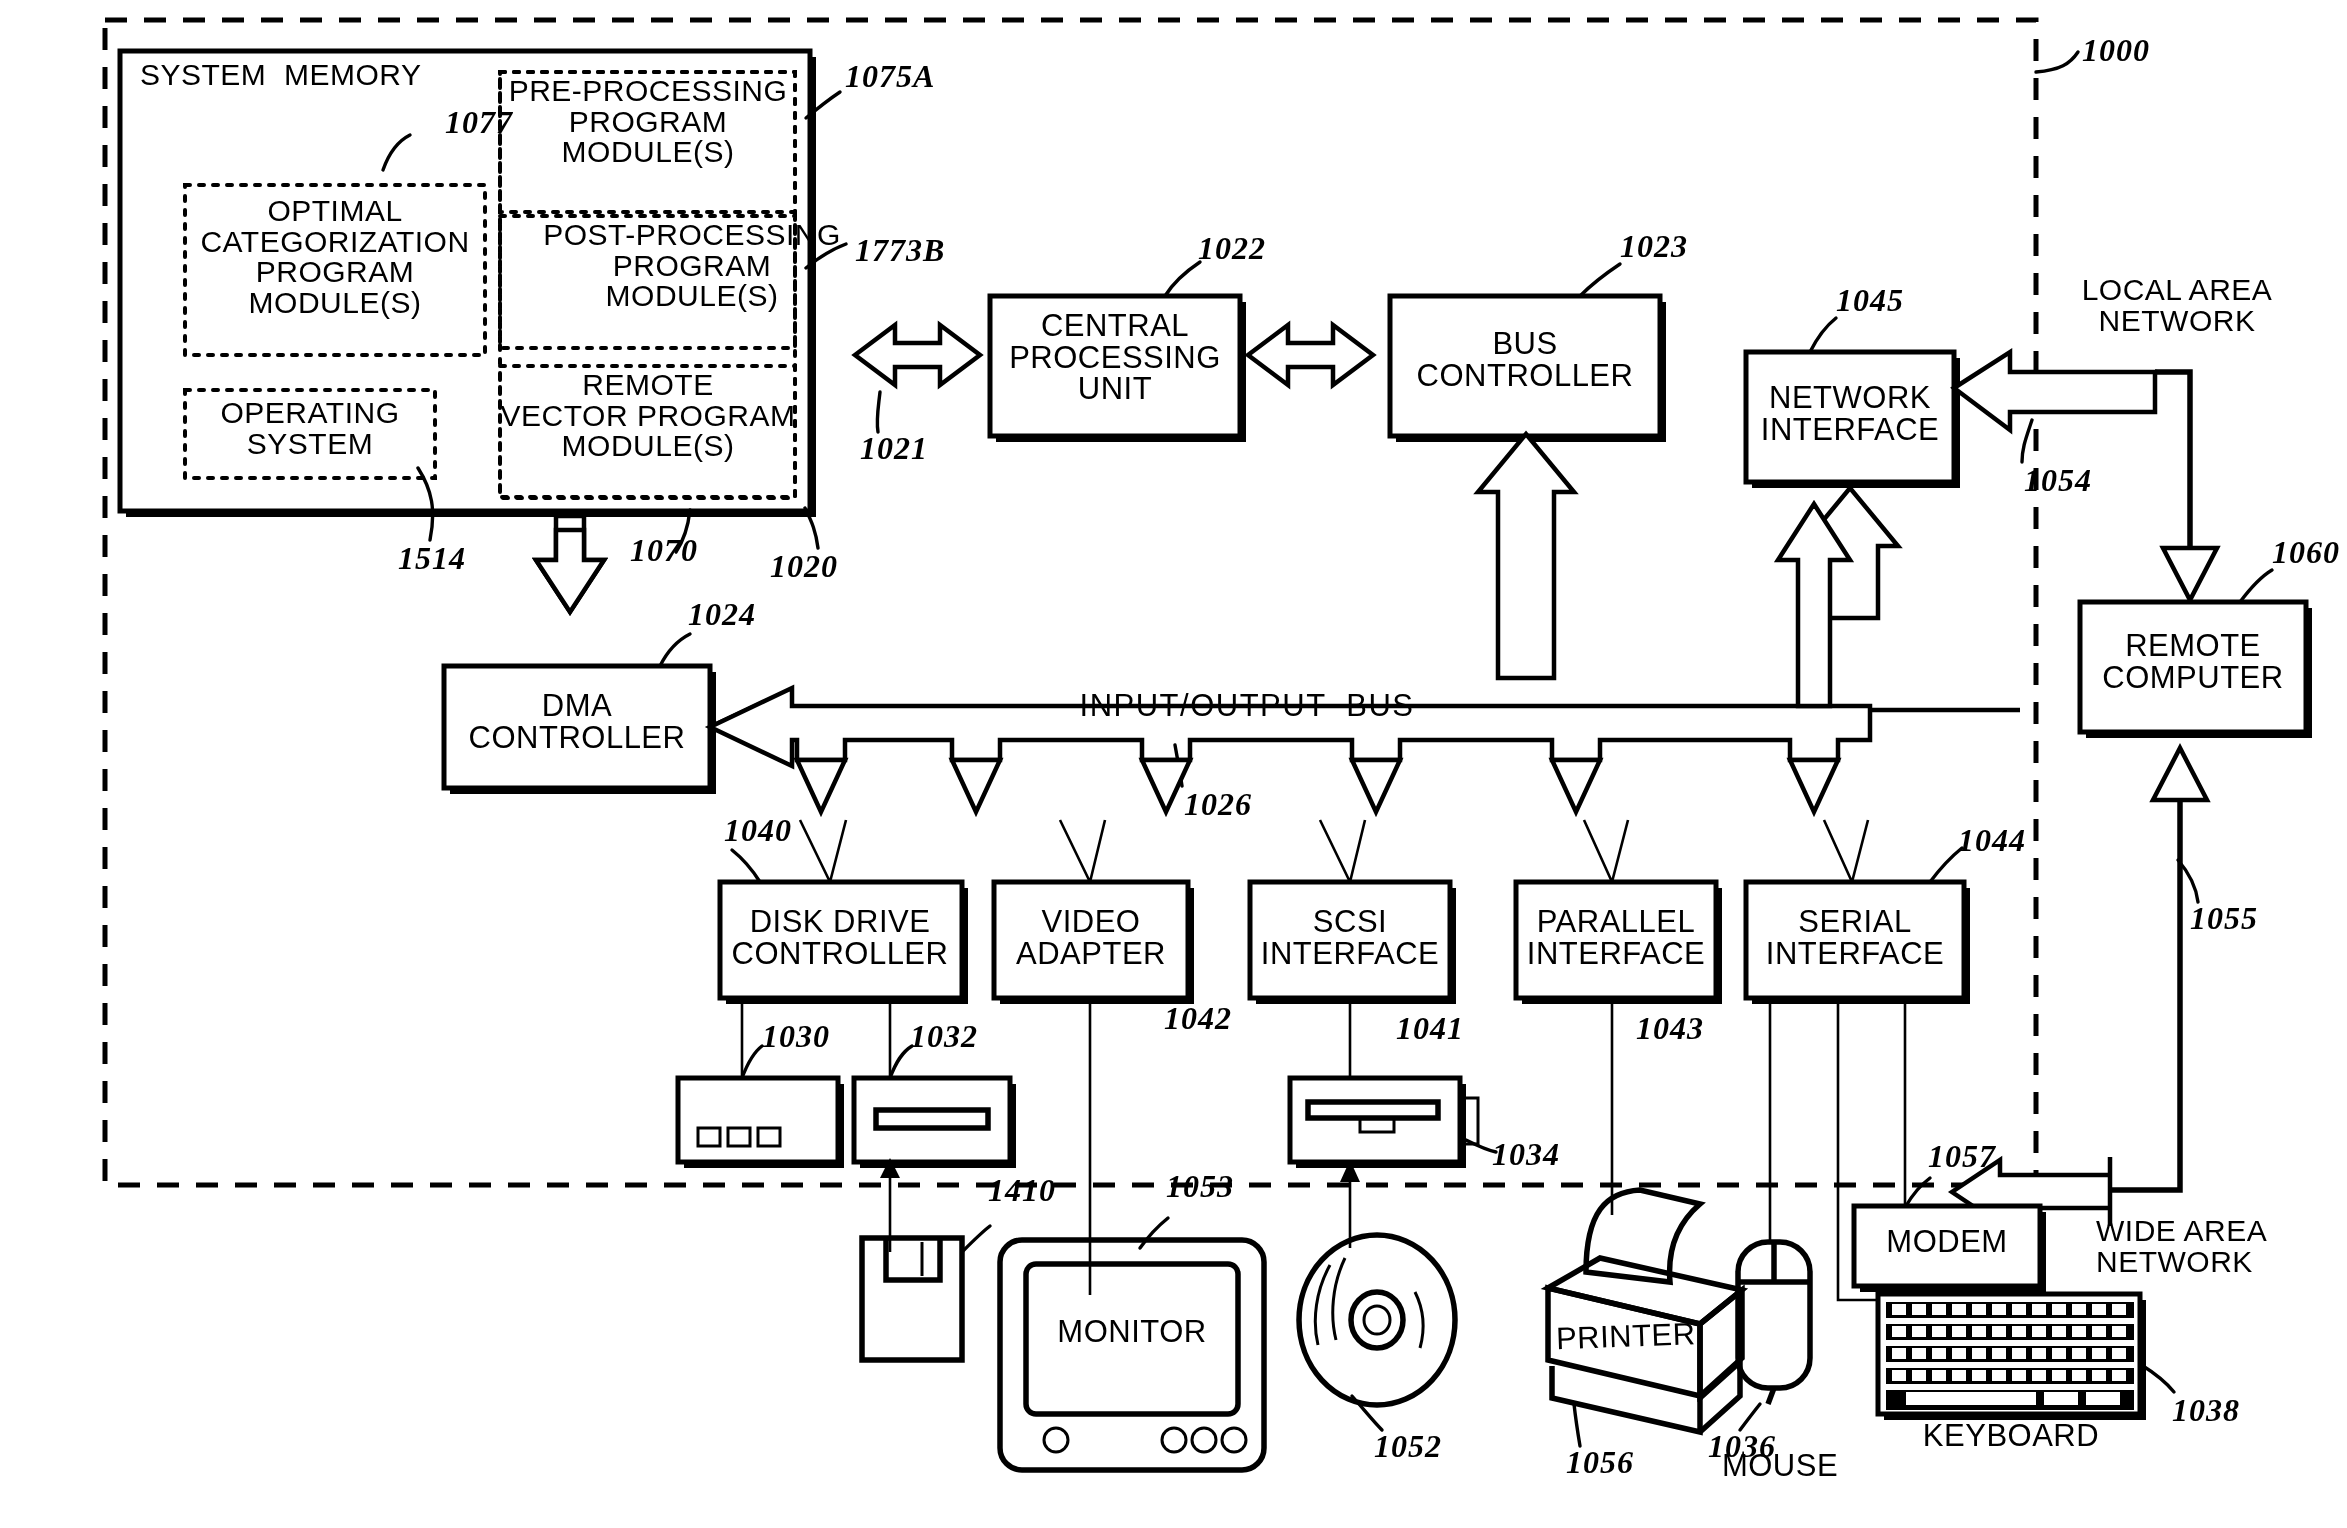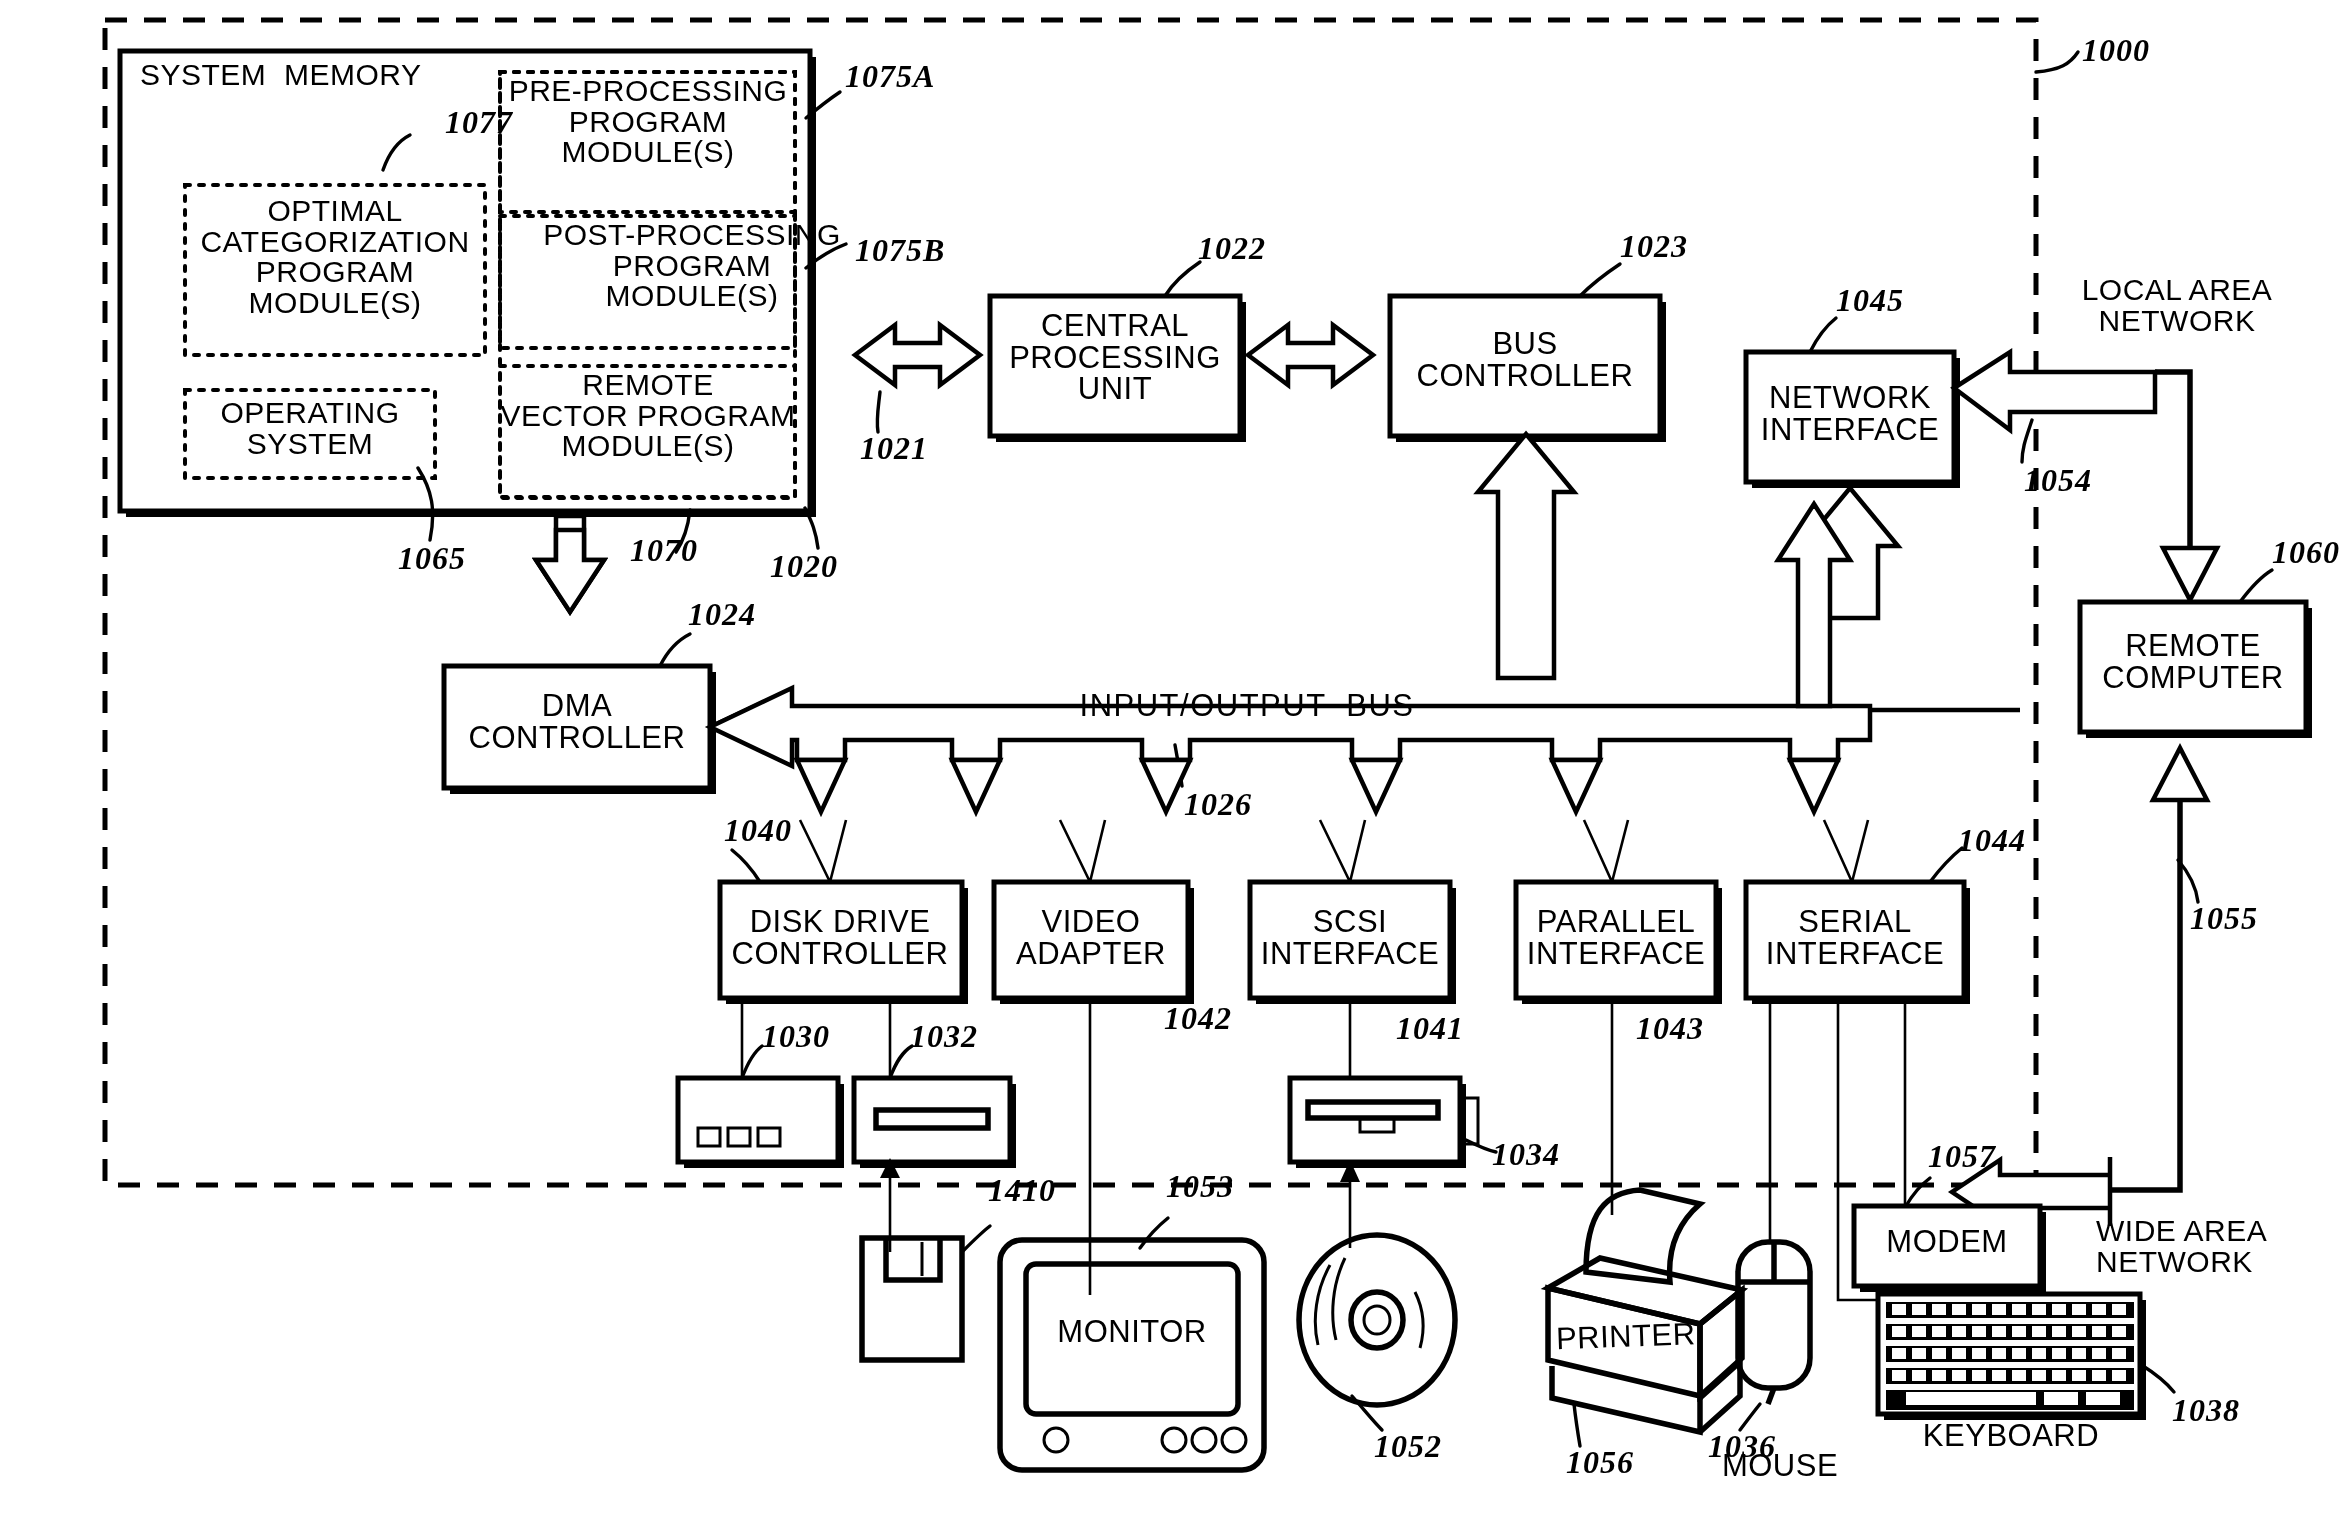--- a/index.html
+++ b/index.html
@@ -340,22 +340,22 @@
   <div class="lbl mem-label" style="left:185px; top:398px; width:250px;"><div>OPERATING</div><div>SYSTEM</div></div>
 
   <div class="lbl mem-label" style="left:498px; top:76px; width:300px;"><div>PRE-PROCESSING</div><div>PROGRAM</div><div>MODULE(S)</div></div>
 
   <div class="lbl mem-label" style="left:498px; top:220px; width:300px;margin-left:44px;"><div>POST-PROCESSING</div><div>PROGRAM</div><div>MODULE(S)</div></div>
 
   <div class="lbl mem-label" style="left:498px; top:370px; width:300px;"><div>REMOTE</div><div>VECTOR PROGRAM</div><div>MODULE(S)</div></div>
 
   <div class="ref" style="left:405px; top:104px;margin-left:40px;">1077</div>
   <div class="ref" style="left:845px; top:58px;">1075A</div>
-  <div class="ref" style="left:855px; top:232px;">1075B</div>
-  <div class="ref" style="left:398px; top:540px;">1065</div>
+  <div class="ref" style="left:855px; top:232px;">1773B</div>
+  <div class="ref" style="left:398px; top:540px;">1514</div>
   <div class="ref" style="left:630px; top:532px;">1070</div>
   <div class="ref" style="left:770px; top:548px;">1020</div>
   <div class="ref" style="left:860px; top:430px;">1021</div>
 
   <div class="ref" style="left:2082px; top:32px;">1000</div>
 
   <div class="lbl box-label" style="left:990px; top:310px; width:250px;"><div>CENTRAL</div><div>PROCESSING</div><div>UNIT</div></div>
   <div class="ref" style="left:1198px; top:230px;">1022</div>
 
   <div class="lbl box-label" style="left:1390px; top:328px; width:270px;"><div>BUS</div><div>CONTROLLER</div></div>

